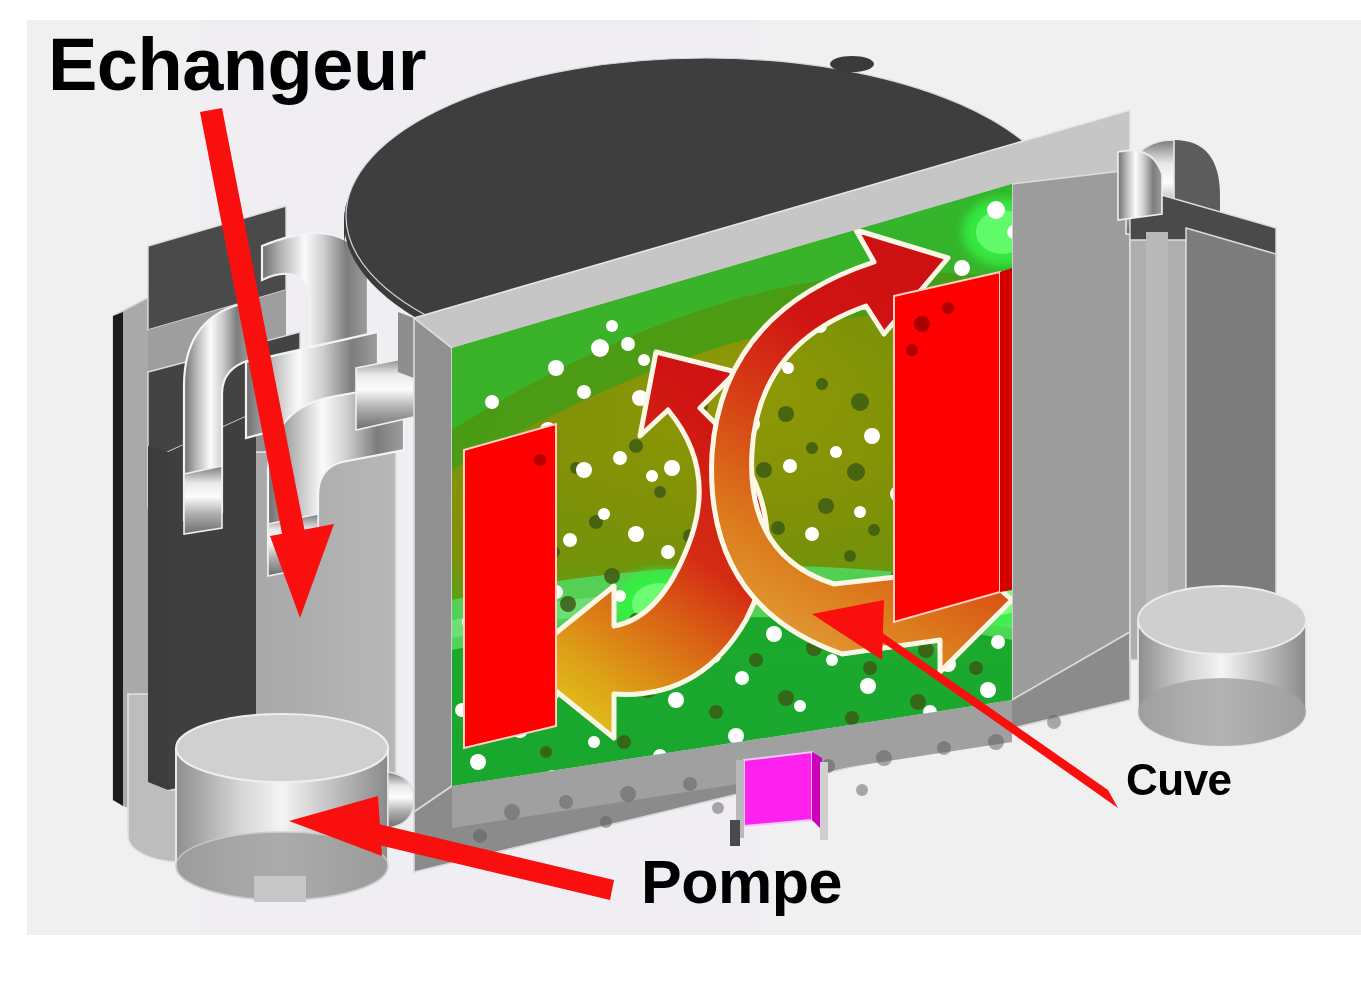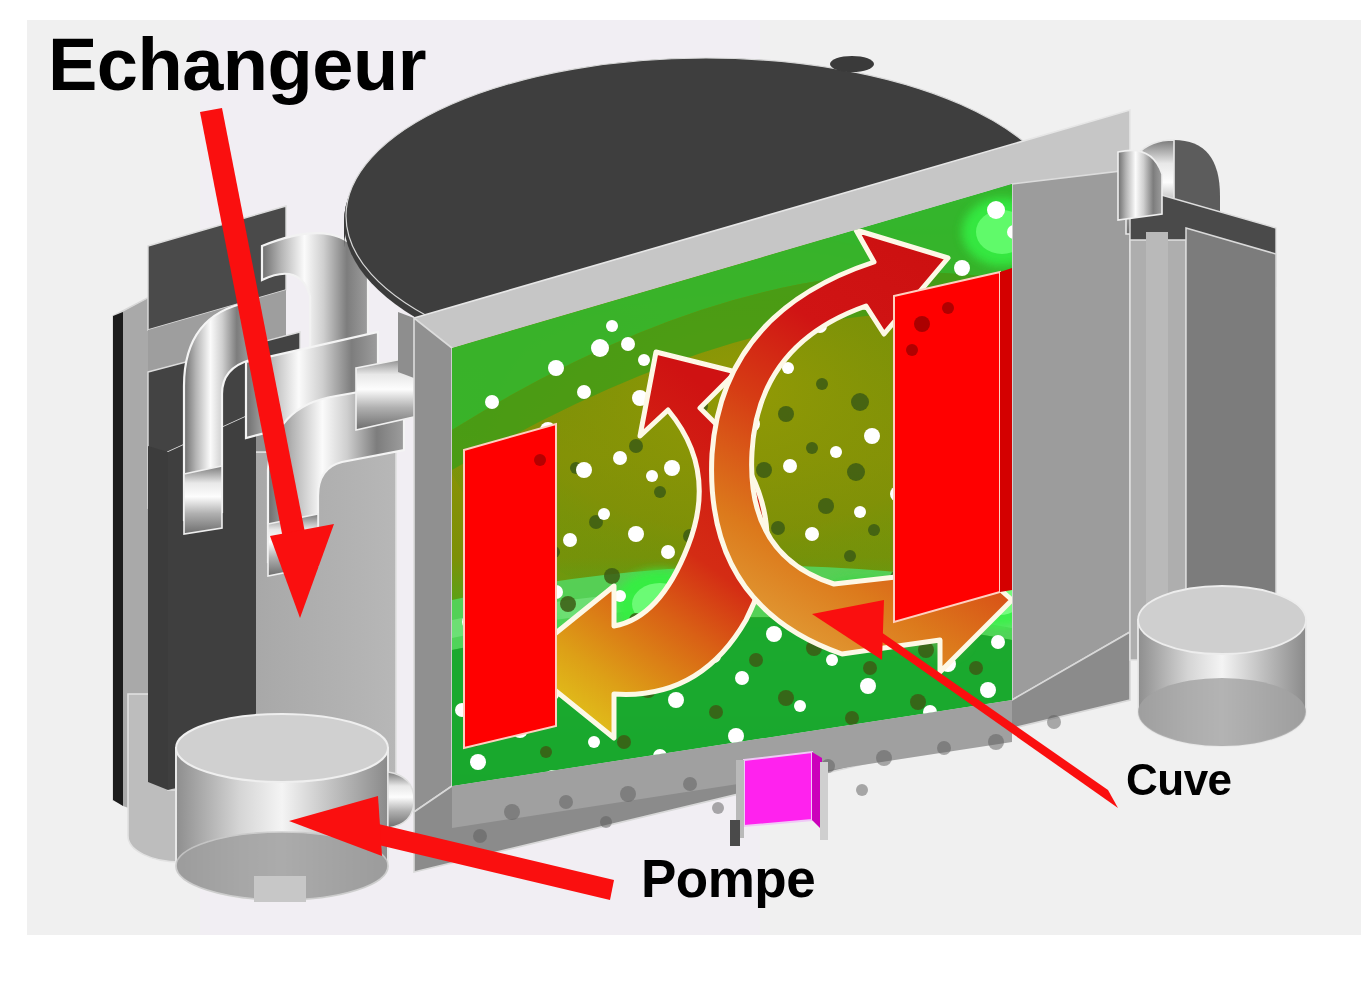--- a/index.html
+++ b/index.html
@@ -39,21 +39,21 @@
   .label {
     position: absolute;
     font-weight: bold;
     color: #000000;
     letter-spacing: -0.5px;
     white-space: nowrap;
     line-height: 1;
   }
   #label-echangeur { left: 48px;  top: 28px;  font-size: 74px; }
   #label-cuve      { left: 1126px; top: 758px; font-size: 44px; }
-  #label-pompe     { left: 641px;  top: 852px; font-size: 53px; }
+  #label-pompe     { left: 641px;  top: 852px; font-size: 61px; }
 </style>
 </head>
 <body>
 
 <div id="stage">
 
   <div id="backdrop"></div>
   <div id="backdrop-tint"></div>
 
   <svg id="scene" viewBox="0 0 1361 990">

